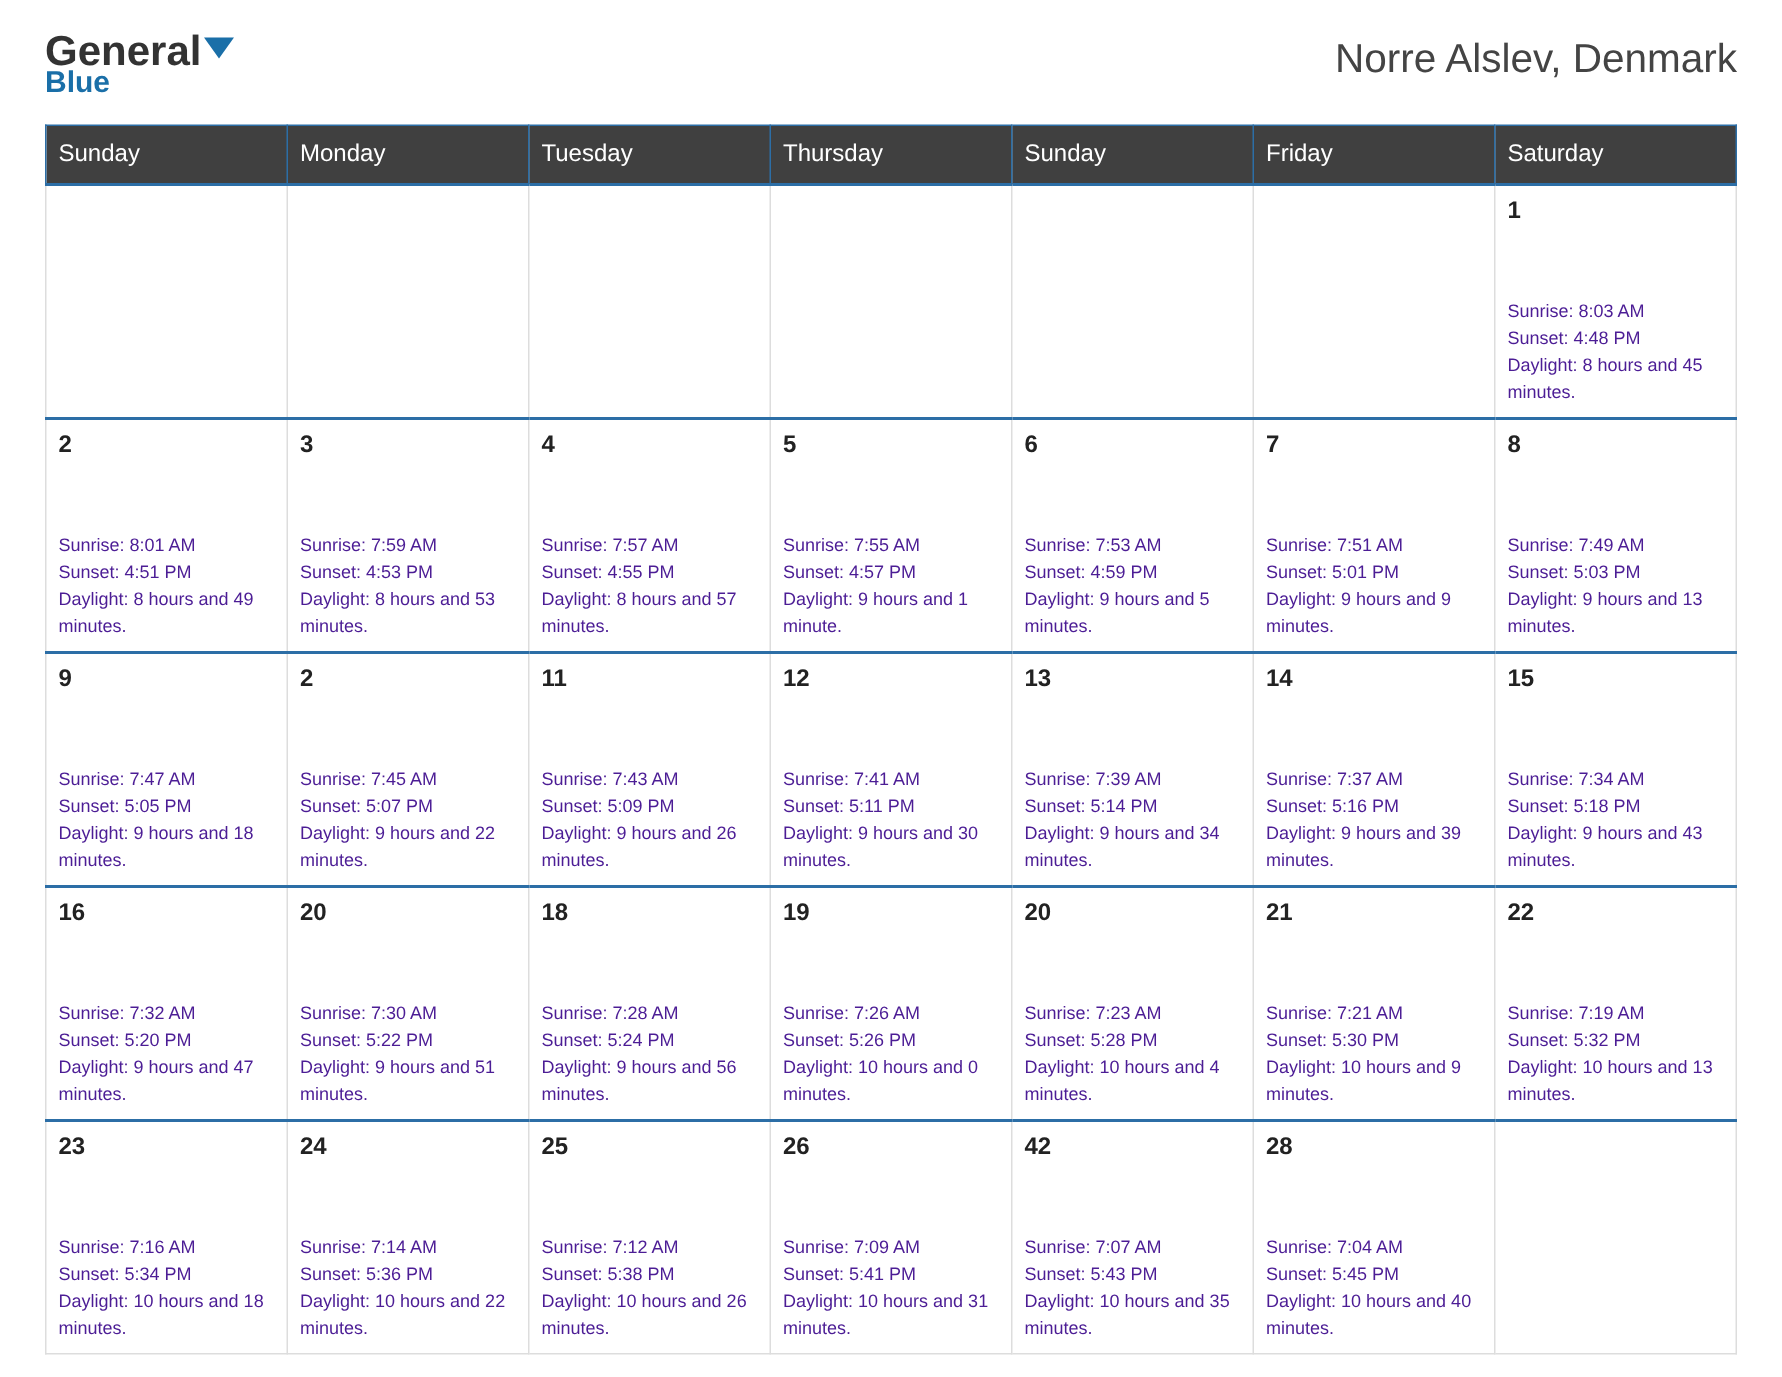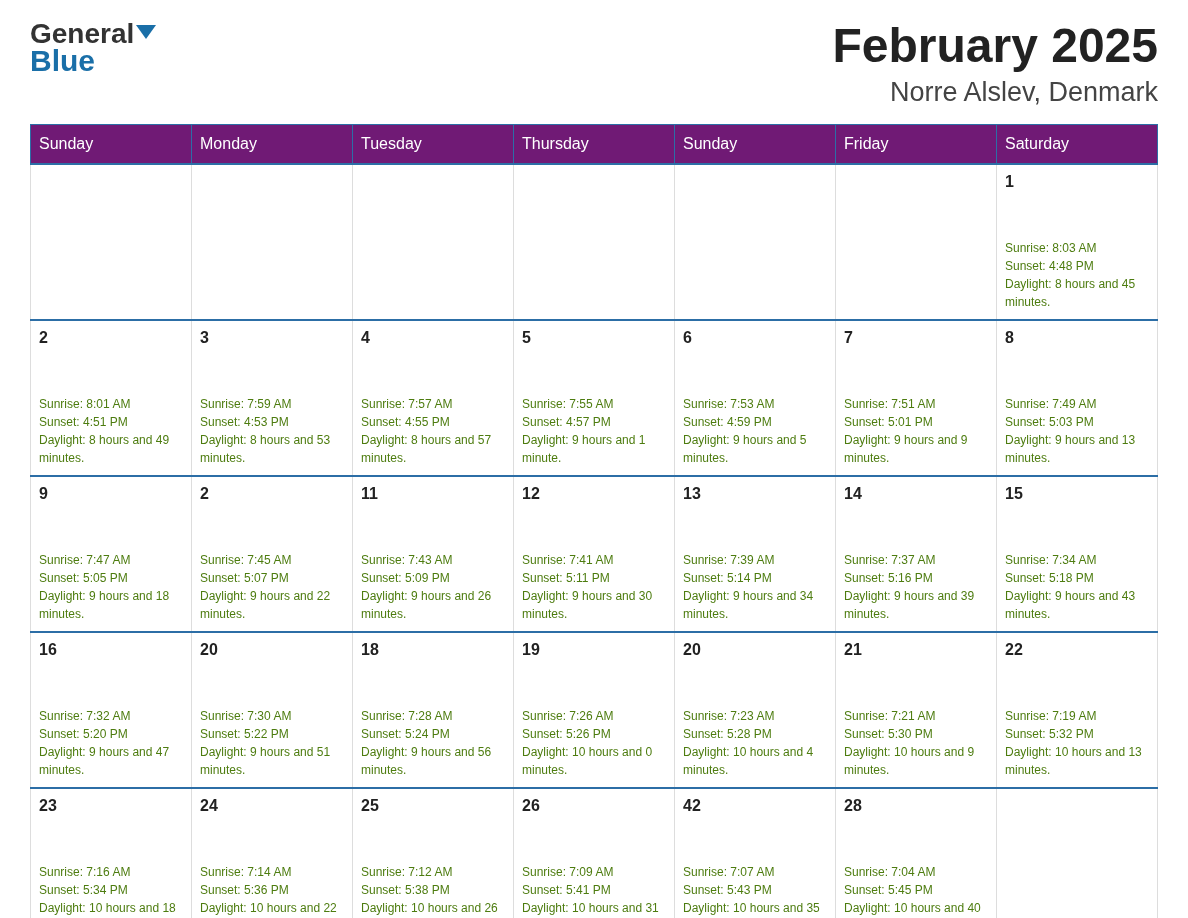--- a/index.html
+++ b/index.html
@@ -37,21 +37,21 @@
       height: 0;
       border-left: 10px solid transparent;
       border-right: 10px solid transparent;
       border-top: 14px solid #1a6fa8;
       margin-left: 2px;
       vertical-align: middle;
       position: relative;
       top: -4px;
     }
     .logo-blue {
-      font-size: 30px;
+      font-size: 20px;
       font-weight: bold;
       color: #1a6fa8;
       margin-top: -4px;
     }
     .title-area {
       text-align: right;
     }
     .month-title {
       font-size: 48px;
       font-weight: bold;
@@ -62,21 +62,21 @@
       font-size: 27px;
       color: #444;
       margin-top: 4px;
     }
     .calendar {
       width: 100%;
       border-collapse: collapse;
       table-layout: fixed;
     }
     .calendar thead th {
-      background: #701a75;
+      background: #404040;
       color: #fff;
       font-size: 16px;
       font-weight: normal;
       padding: 10px 8px;
       text-align: left;
       border: 1px solid #2c6ea6;
     }
     .calendar tbody td {
       vertical-align: top;
       padding: 8px;
@@ -89,21 +89,21 @@
       height: 110px;
     }
     .day-number {
       font-size: 16px;
       font-weight: bold;
       color: #222;
       margin-bottom: 4px;
     }
     .day-info {
       font-size: 12px;
-      color: #4d7c0f;
+      color: #4c1d95;
       line-height: 1.5;
       margin-top: 48px;
     }
     .empty-cell {
       background: #fff;
     }
     tbody tr td {
       border-top: 2px solid #2c6ea6;
     }
     tbody tr td + td {
@@ -122,21 +122,20 @@
 <body>
 
 <div class="header">
   <div class="logo">
     <div class="logo-general">
       General<span class="logo-triangle"></span>
     </div>
     <div class="logo-blue">Blue</div>
   </div>
   <div class="title-area">
-    <div class="month-title">February 2025</div>
     <div class="location-title">Norre Alslev, Denmark</div>
   </div>
 </div>
 
 <table class="calendar">
   <thead>
     <tr>
       <th>Sunday</th>
       <th>Monday</th>
       <th>Tuesday</th>

